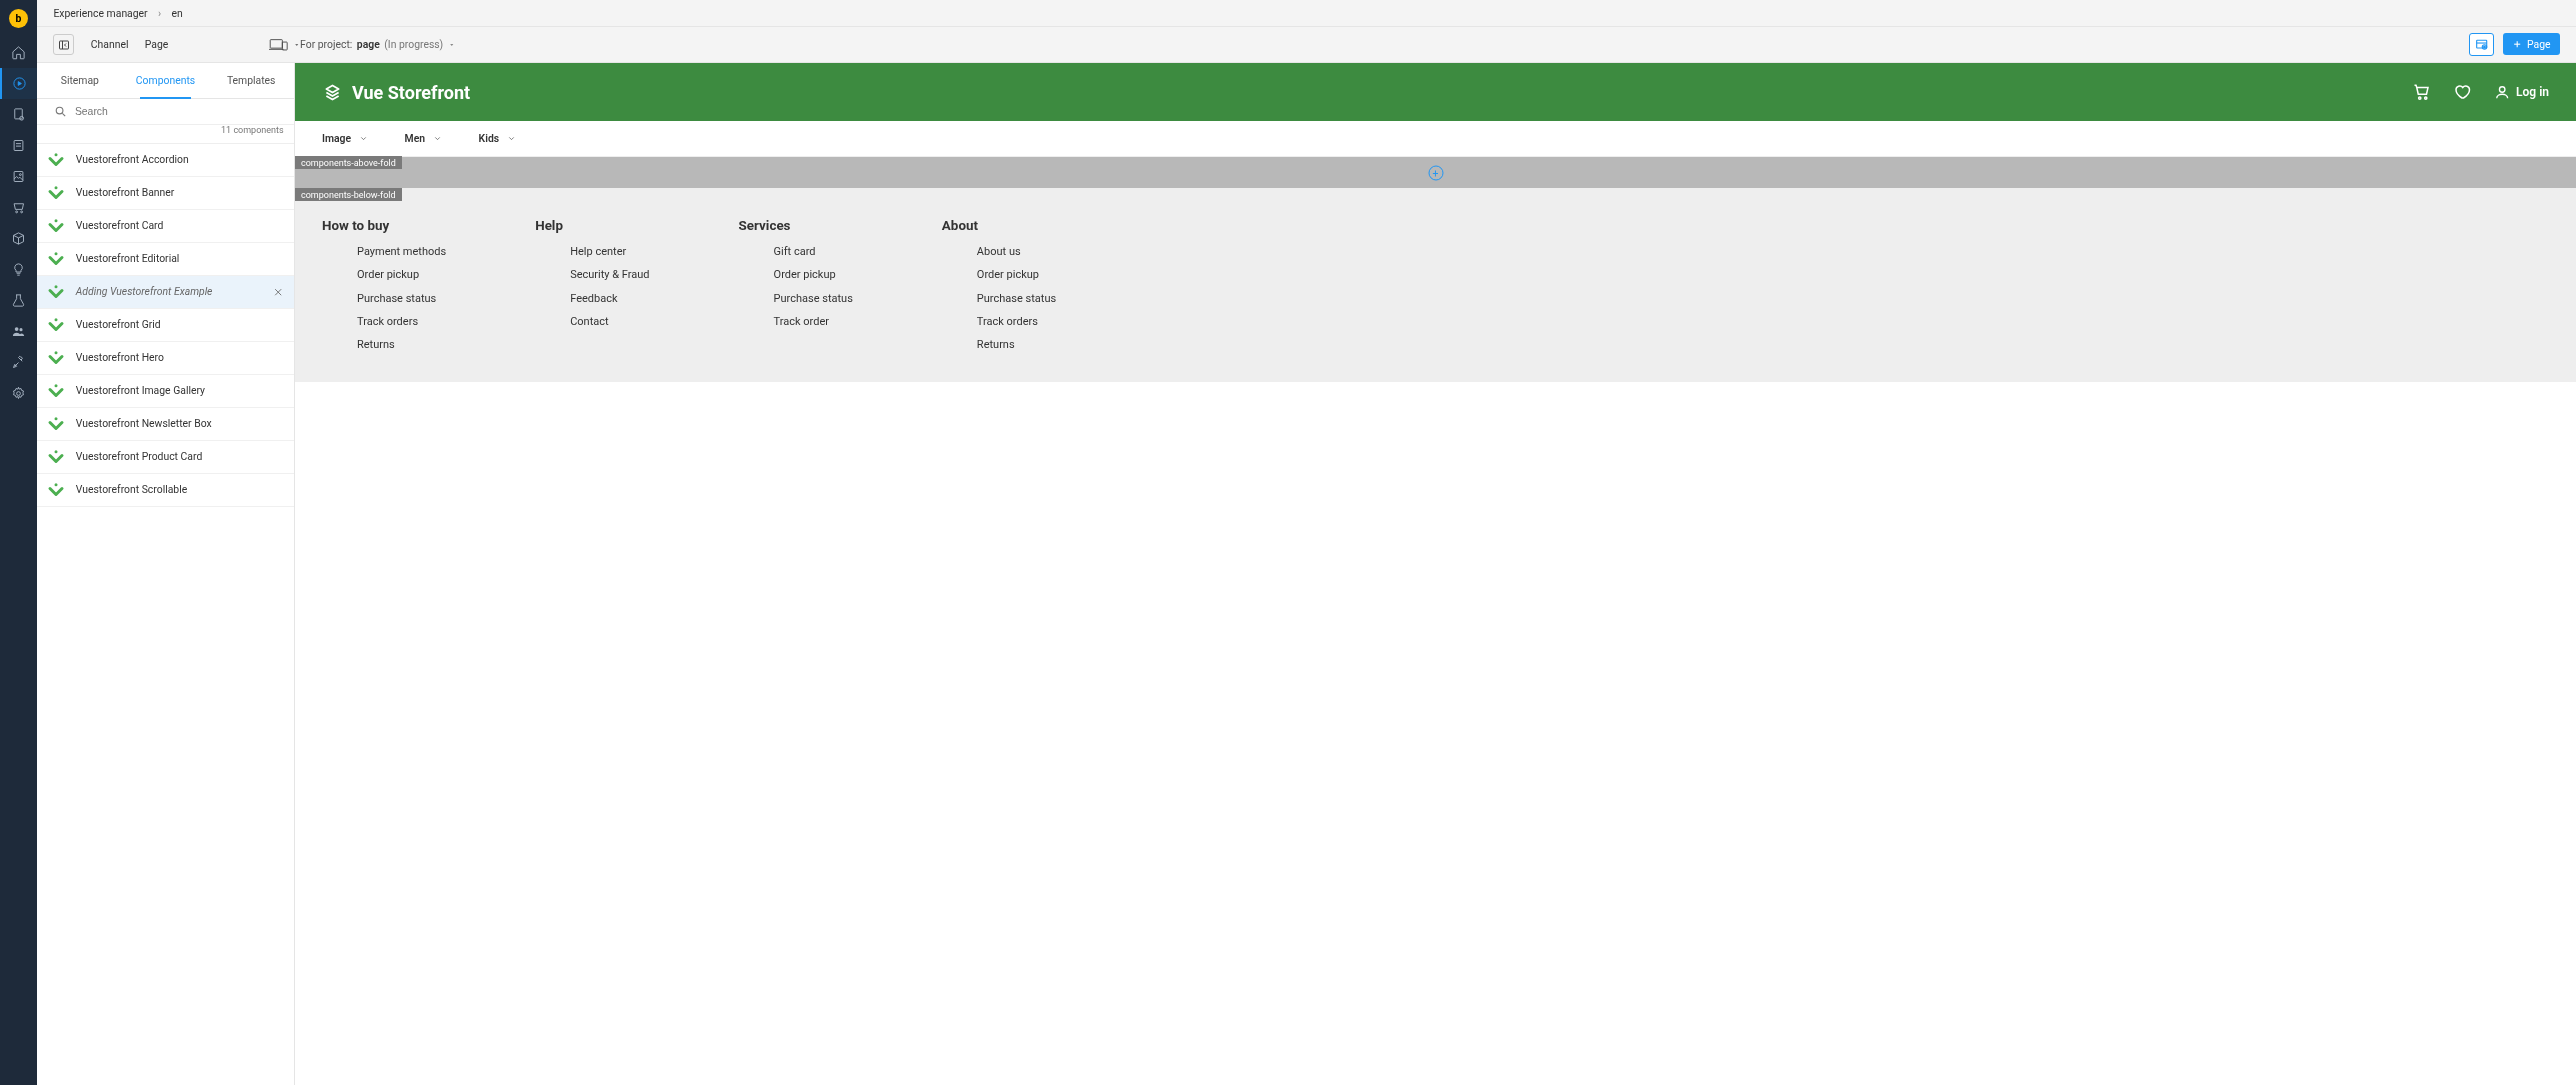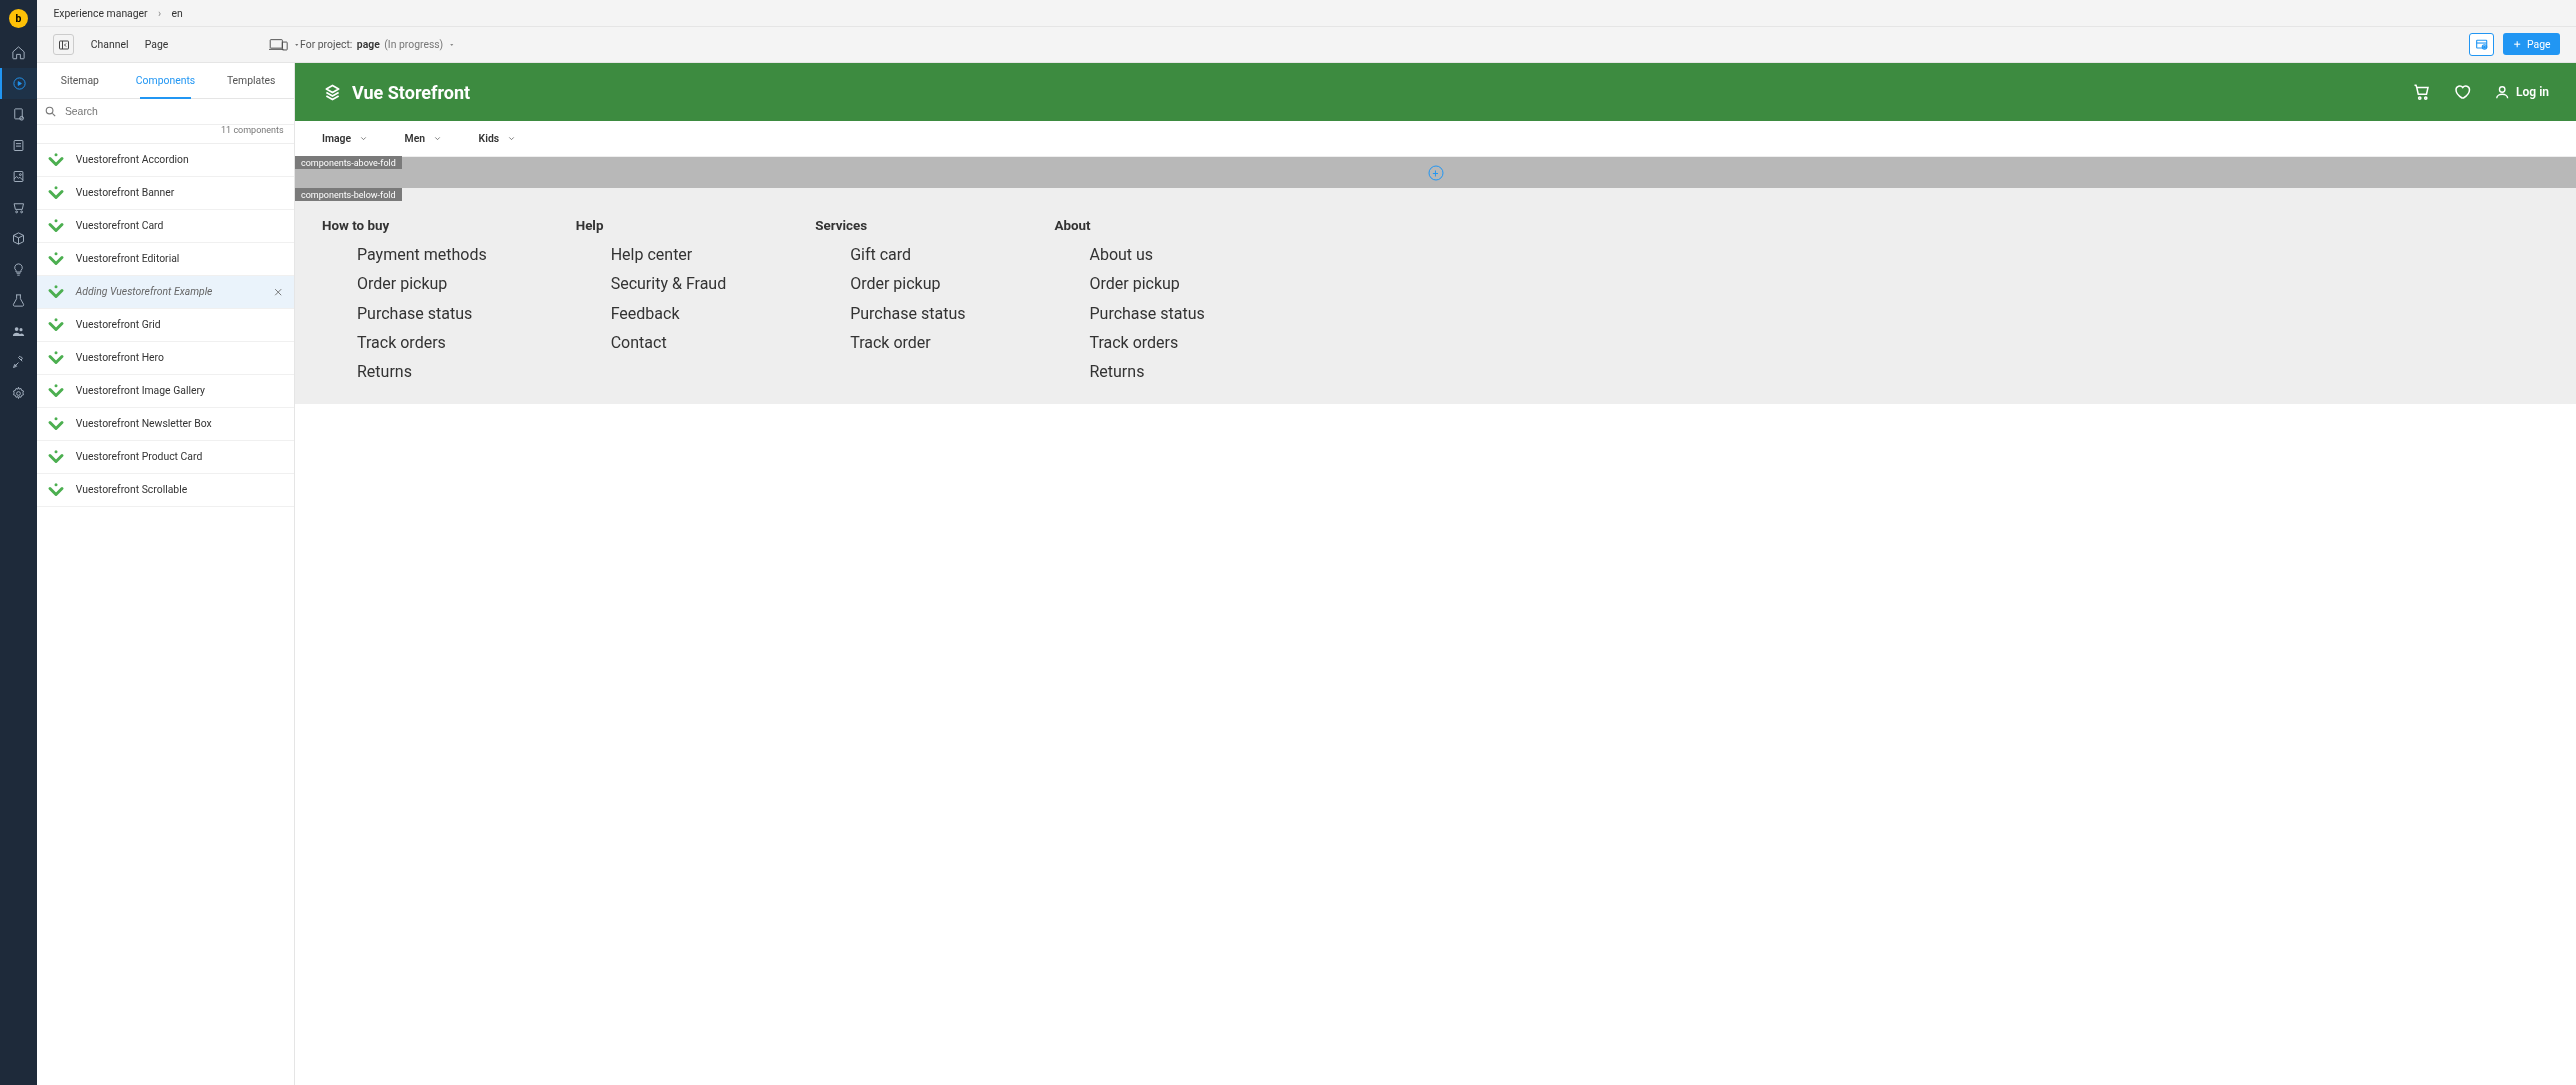--- a/index.html
+++ b/index.html
@@ -36,21 +36,21 @@
 
 .split { flex:1; display:flex; min-height:0; }
 
 
 .leftpanel { width: 258px; border-right:0.7px solid #e5e5e5; display:flex; flex-direction:column; background:#fff; }
 .tabs { display:flex; border-bottom:0.7px solid #e5e5e5; height:36px; }
 .tab { flex:1; display:flex; align-items:center; justify-content:center; cursor:pointer; color:#555; position:relative;}
 .tab.active { color:#2196f3; }
 .tab.active::after { content:""; position:absolute; bottom:-0.7px; left:20%; right:20%; height:2.2px; background:#2196f3; }
 
-.search-row { display:flex; align-items:center; padding:6px 7px; gap:7.5px; border-bottom:0.7px solid #eee; }
+.search-row { display:flex; align-items:center; padding:6px 17px; gap:7.5px; border-bottom:0.7px solid #eee; }
 .search-row input { border:none; outline:none; font-size:10.4px; flex:1; color:#555; }
 .count-row { padding:0 10.4px 7.5px; text-align:right; font-size:9px; color:#777; border-bottom:0.7px solid #eee;}
 .comp-list { flex:1; overflow-y:auto; }
 .comp-item { display:flex; align-items:center; height:33px; padding:0 10.4px; gap:10.4px; border-bottom:0.7px solid #f0f0f0; cursor:grab; }
 .comp-item.dragging { background:#eaf3fb; font-style:italic; color:#666; }
 .comp-item.dragging .comp-label { color:#666; }
 .comp-icon { width:18px; height:18px; display:flex; align-items:center; justify-content:center; }
 .comp-label { color:#333; }
 .comp-close { margin-left:auto; color:#666; cursor:pointer; }
 
@@ -73,21 +73,21 @@
 .zone-label { display:inline-block; background:#7a7a7a; color:#fff; font-size:9px; padding:1.5px 6px; }
 .zone-above { background:#b8b8b8; height:31px; position:relative;}
 .zone-above .zone-label { position:absolute; top:-0.7px; left:0;}
 .zone-above .add-circle { position:absolute; left:50%; top:50%; transform:translate(-50%,-50%); width:15px; height:15px; border:1.5px solid #2196f3; border-radius:50%; display:flex; align-items:center; justify-content:center; color:#2196f3; font-size:10.4px; cursor:pointer;}
 .zone-below-wrap { position:relative; }
 .zone-below-wrap .zone-label { position:absolute; top:0; left:0; z-index:1;}
 
 .footer { background:#eeeeee; padding:30px 27px 22.4px; display:flex; gap:89px; min-height:194px;}
 .footer-col { display:flex; flex-direction:column; gap:10.4px;}
 .footer-title { font-weight:700; font-size:13.4px; margin-bottom:1.5px;}
-.footer-link { color:#333; cursor:pointer; font-size:16px;padding-left:35px;}
+.footer-link { color:#333; cursor:pointer; font-size:11px;padding-left:35px;}
 
 svg { display:block; }
 </style>
 </head>
 <body>
 
 <div class="root">
 
   <div class="rail">
     <div class="rail-logo">

